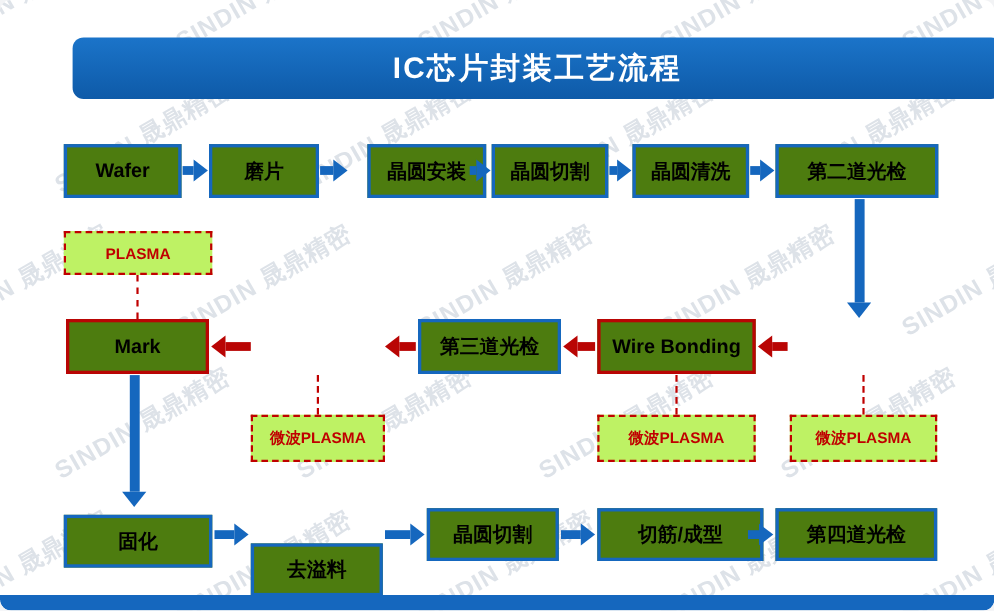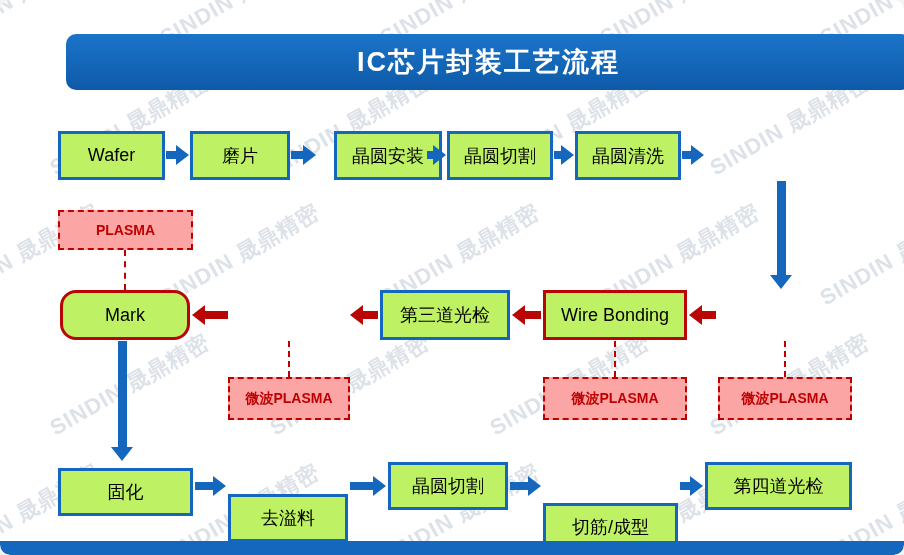--- a/index.html
+++ b/index.html
@@ -21,28 +21,28 @@
     position:absolute; left:30px; top:34px; width:845px; height:56px;
     background:linear-gradient(#1b74c9,#0e5aa8); border-radius:10px;
     display:flex; align-items:center; justify-content:center;
     color:#ffffff; font-weight:bold; font-size:27px; letter-spacing:2px;margin-left:36px;
   }
   #footer-bar {
     position:absolute; left:0; top:541px; width:904px; height:14px;
     background:#1567be; border-radius:0 0 10px 10px;
   }
   .box {
-    position:absolute; background:#bef264; box-sizing:border-box;
+    position:absolute; background:#4d7c0f; box-sizing:border-box;
     display:flex; align-items:center; justify-content:center;
-    font-weight:normal; font-size:18px; color:#000000; white-space:nowrap;
+    font-weight:bold; font-size:18px; color:#000000; white-space:nowrap;
   }
   .blue-b { border:3px solid #1567be; }
   .red-b  { border:3px solid #b90504; }
   .dashed {
-    position:absolute; background:#fca5a5; box-sizing:border-box;
+    position:absolute; background:#bef264; box-sizing:border-box;
     display:flex; align-items:center; justify-content:center;
     border:2px dashed #c00000; color:#c00000; font-weight:bold; font-size:14px;
     white-space:nowrap;
   }
   .blue { color:#1567be; }
   .red  { color:#b90504; }
   .arrow { position:absolute; display:flex; }
   .arrow .shaft { background:currentColor; }
   .arrow-right { flex-direction:row; align-items:center; }
   .arrow-right .shaft { height:8px; flex:1; }
@@ -100,20 +100,21 @@
 
   <div class="layer">
 
     <div id="title-bar">IC芯片封装工艺流程</div>
 
     <div class="box blue-b" style="left:58px;top:131px;width:107px;height:49px;">Wafer</div>
     <div class="box blue-b" style="left:190px;top:131px;width:100px;height:49px;">磨片</div>
     <div class="box blue-b" style="left:334px;top:131px;width:108px;height:49px;">晶圆安装</div>
     <div class="box blue-b" style="left:447px;top:131px;width:106px;height:49px;">晶圆切割</div>
     <div class="box blue-b" style="left:575px;top:131px;width:106px;height:49px;">晶圆清洗</div>
+    <div class="box blue-b" style="left:705px;top:131px;width:148px;height:49px;">第二道光检</div>
 
     <div class="arrow arrow-right blue" style="left:166px;top:145px;width:23px;height:20px;">
         <div class="shaft"></div>
         <div class="head"></div>
       </div>
     <div class="arrow arrow-right blue" style="left:291px;top:145px;width:25px;height:20px;">
         <div class="shaft"></div>
         <div class="head"></div>
       </div>
     <div class="arrow arrow-right blue" style="left:427px;top:145px;width:19px;height:20px;">
@@ -130,21 +131,21 @@
       </div>
 
     <div class="arrow arrow-down blue" style="left:770px;top:181px;width:22px;height:108px;">
         <div class="shaft"></div>
         <div class="head"></div>
       </div>
 
     <div class="dashed" style="left:58px;top:210px;width:135px;height:40px;">PLASMA</div>
     <div class="dash-v" style="left:124px;top:250px;height:40px;"></div>
 
-    <div class="box red-b" style="left:60px;top:290px;width:130px;height:50px;border-radius:16px;">Mark</div>
+    <div class="box red-b" style="left:60px;top:290px;width:130px;height:50px;">Mark</div>
     <div class="box blue-b" style="left:380px;top:290px;width:130px;height:50px;">第三道光检</div>
     <div class="box red-b" style="left:543px;top:290px;width:144px;height:50px;">Wire Bonding</div>
 
     <div class="arrow arrow-left red" style="left:689px;top:305px;width:27px;height:20px;">
         <div class="head"></div>
         <div class="shaft"></div>
       </div>
     <div class="arrow arrow-left red" style="left:512px;top:305px;width:29px;height:20px;">
         <div class="head"></div>
         <div class="shaft"></div>
@@ -168,21 +169,21 @@
     <div class="dashed" style="left:718px;top:377px;width:134px;height:43px;">微波PLASMA</div>
 
     <div class="arrow arrow-down blue" style="left:111px;top:341px;width:22px;height:120px;">
         <div class="shaft"></div>
         <div class="head"></div>
       </div>
 
     <div class="box blue-b" style="left:58px;top:468px;width:135px;height:48px;">固化</div>
     <div class="box blue-b" style="left:228px;top:462px;width:120px;height:48px;margin-top:32px;">去溢料</div>
     <div class="box blue-b" style="left:388px;top:462px;width:120px;height:48px;">晶圆切割</div>
-    <div class="box blue-b" style="left:543px;top:462px;width:135px;height:48px;margin-top:41px;">切筋/成型</div>
+    <div class="box blue-b" style="left:543px;top:462px;width:151px;height:48px;">切筋/成型</div>
     <div class="box blue-b" style="left:705px;top:462px;width:147px;height:48px;">第四道光检</div>
 
     <div class="arrow arrow-right blue" style="left:195px;top:476px;width:31px;height:20px;">
         <div class="shaft"></div>
         <div class="head"></div>
       </div>
     <div class="arrow arrow-right blue" style="left:350px;top:476px;width:36px;height:20px;">
         <div class="shaft"></div>
         <div class="head"></div>
       </div>

